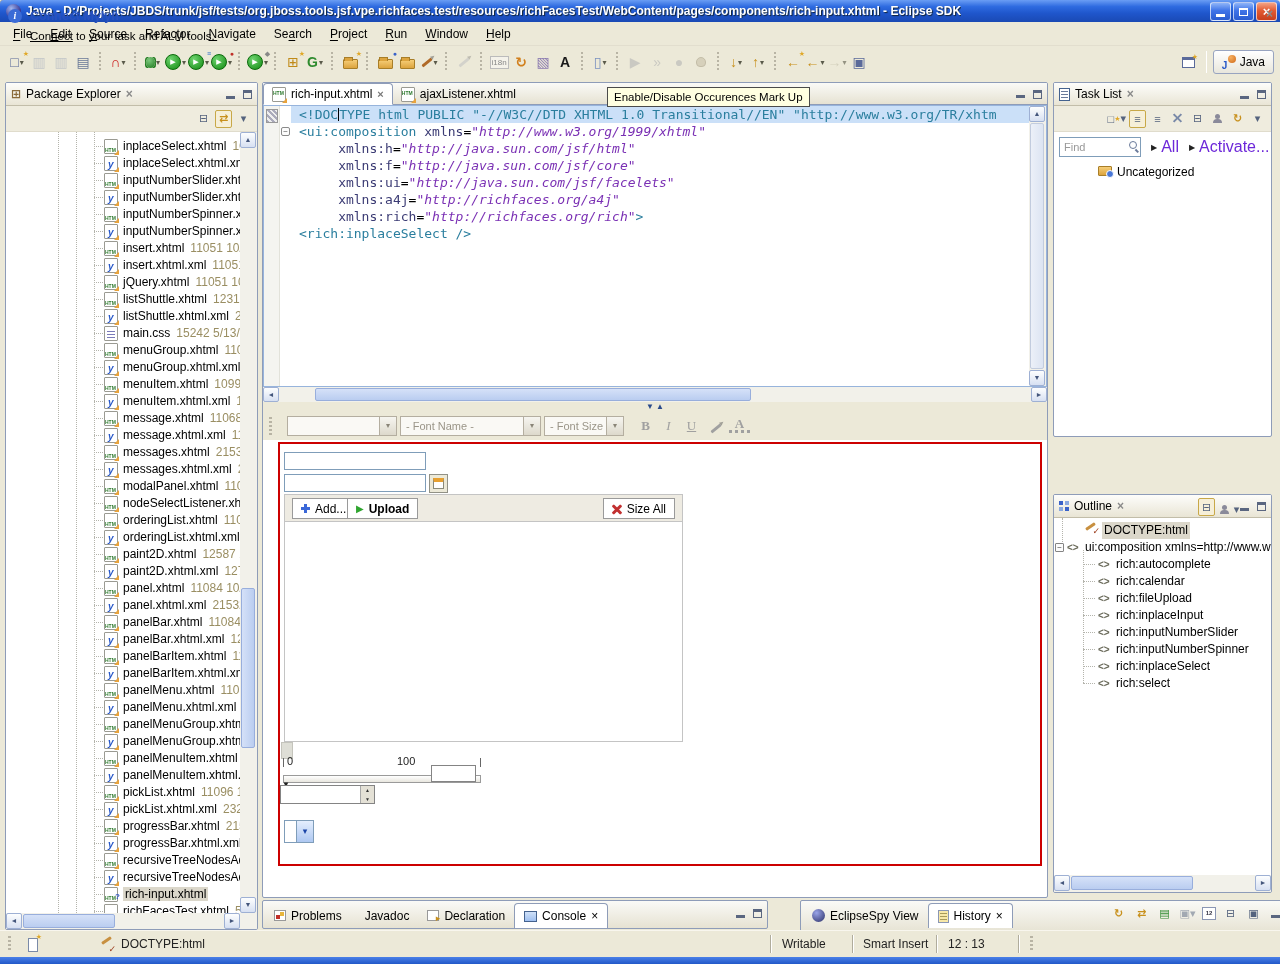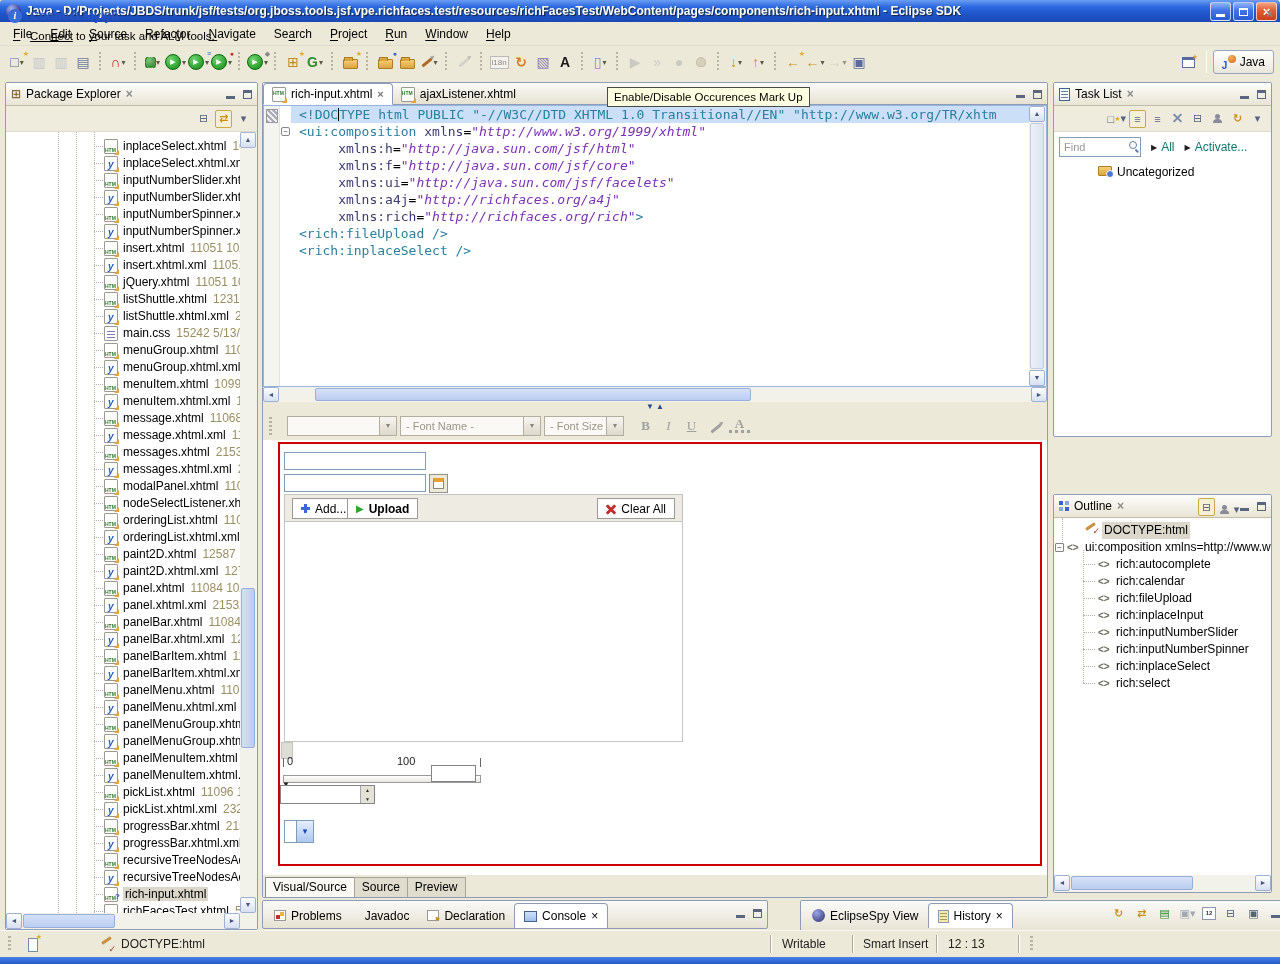--- a/index.html
+++ b/index.html
@@ -142,21 +142,21 @@
 .vstab{display:inline-block;height:21px;line-height:19px;padding:0 7px;border:1px solid #A8A49A;background:#E0DDCE;font-size:12px;margin-right:-1px}
 .vstab.active{background:#FAF9F4;border-color:#8A8A8A}
 .tooltip{position:absolute;left:607px;top:87px;height:20px;background:#FFFFE1;border:1px solid #4A4A4A;font-size:11.5px;line-height:18px;padding:0 6px;white-space:nowrap;z-index:60}
 
 
 .tasklist{left:1053px;top:82px;width:219px;height:355px;overflow:hidden}
 .findrow{position:absolute;left:0;top:51px;right:0;height:26px;display:flex;align-items:center;padding-left:5px}
 .findbox{width:82px;height:20px;border:1px solid #7F9DB9;background:#fff;color:#999;font-size:11px;line-height:18px;padding-left:4px;position:relative}
 .mag{position:absolute;right:3px;top:3px;width:8px;height:8px;border:1.5px solid #6A7A9A;border-radius:50%}
 .mag::after{content:"";position:absolute;right:-3px;bottom:-3px;width:4px;height:1.5px;background:#6A7A9A;transform:rotate(45deg)}
-.linkblue{color:#0f766e;font-size:12px}
+.linkblue{color:#6d28d9;font-size:16px}
 .smalltri{font-size:8px;color:#222;margin:0 4px 0 10px}
 .uncat{position:absolute;left:0;top:80px;right:0;height:18px;line-height:18px}
 .uncatico{position:absolute;left:44px;top:3px;width:14px;height:10px;background:linear-gradient(#F6CE78,#DCA43E);border:1px solid #A87E28;border-radius:1px}
 .uncatico::after{content:"";position:absolute;right:-3px;bottom:-3px;width:6px;height:6px;border-radius:50%;background:#4A78D8;border:1px solid #fff}
 .uncatlbl{position:absolute;left:63px}
 .personico{width:9px;height:9px;position:relative}
 .personico::before{content:"";position:absolute;left:2px;top:0;width:5px;height:5px;border-radius:50%;background:#8A8A9A}
 .personico::after{content:"";position:absolute;left:0;top:5px;width:9px;height:4px;border-radius:4px 4px 0 0;background:#8A8A9A}
 .xgray{position:relative;width:9px;height:9px}
 .xgray::before,.xgray::after{content:"";position:absolute;left:-1px;top:3px;width:11px;height:2px;background:#7A8AA8}
@@ -671,21 +671,20 @@
         </div>
       <div class="foldcol"></div>
       <div id="codelines">
           <div class="cline hl"><span class="c-d">&lt;!DOC</span><span class="caret"></span><span class="c-d">TYPE html PUBLIC "-//W3C//DTD XHTML 1.0 Transitional//EN" "http://www.w3.org/TR/xhtm</span></div>
           <div class="cline"><span class="c-t">&lt;ui:composition </span><span class="c-a">xmlns</span><span class="c-p">=</span><span class="c-v">"http://www.w3.org/1999/xhtml"</span></div>
           <div class="cline"><span class="c-p">     </span><span class="c-a">xmlns:h</span><span class="c-p">=</span><span class="c-v">"http://java.sun.com/jsf/html"</span></div>
           <div class="cline"><span class="c-p">     </span><span class="c-a">xmlns:f</span><span class="c-p">=</span><span class="c-v">"http://java.sun.com/jsf/core"</span></div>
           <div class="cline"><span class="c-p">     </span><span class="c-a">xmlns:ui</span><span class="c-p">=</span><span class="c-v">"http://java.sun.com/jsf/facelets"</span></div>
           <div class="cline"><span class="c-p">     </span><span class="c-a">xmlns:a4j</span><span class="c-p">=</span><span class="c-v">"http://richfaces.org/a4j"</span></div>
           <div class="cline"><span class="c-p">     </span><span class="c-a">xmlns:rich</span><span class="c-p">=</span><span class="c-v">"http://richfaces.org/rich"</span><span class="c-t">&gt;</span></div>
-          <div class="cline"><span class="c-t">&lt;rich:fileUpload /&gt;</span></div>
           <div class="cline"><span class="c-t">&lt;rich:inplaceSelect /&gt;</span></div>
         </div>
       <span class="foldm" style="top:21px">−</span>
       <div class="code-vscroll">
         <span class="sb-btn" style="left:0;top:0">▲</span>
         <span class="sb-thumb" style="left:1px;top:17px;bottom:17px;width:14px;background:linear-gradient(90deg,#ECF0F8,#DCE4F2);border-color:#C2CCDE"></span>
         <span class="sb-btn" style="left:0;bottom:0">▼</span>
       </div>
     </div>
 
@@ -724,21 +723,21 @@
             <span class="fu-btn" style="left:7px">
                 <span class="plusico"></span>
                 <span>Add...</span>
               </span>
             <span class="fu-btn" style="left:62px;font-weight:bold">
                 <span class="upico">▶</span>
                 <span>Upload</span>
               </span>
             <span class="fu-btn" style="right:7px">
                 <span class="xico"></span>
-                <span>Clear All</span>
+                <span>Size All</span>
               </span>
           </div>
         </div>
 
         <span class="inplacebox"></span>
 
         <span class="slidertick" style="left:3px;top:314px"></span>
         <span class="sliderlbl" style="left:7px;top:311px">0</span>
         <span class="sliderlbl" style="left:117px;top:311px">100</span>
         <span class="slidertick" style="left:200px;top:314px"></span>
@@ -752,21 +751,20 @@
               <span>▼</span>
             </span>
         </span>
 
         <span class="vselect">
           <span class="vselbtn">▾</span>
         </span>
       </div>
     </div>
 
-    <div class="vstabs" id="vstabs"><div class="vstab active">Visual/Source</div><div class="vstab">Source</div><div class="vstab">Preview</div></div>
   </div>
 
   <div class="tooltip">Enable/Disable Occurences Mark Up</div>
 
   <div class="panel tasklist">
     <div class="vhead">
       <span class="bi-tasklist"></span>
       <span class="vtitle">Task List</span>
       <span class="vclose">×</span>
       <span class="vbtns">

